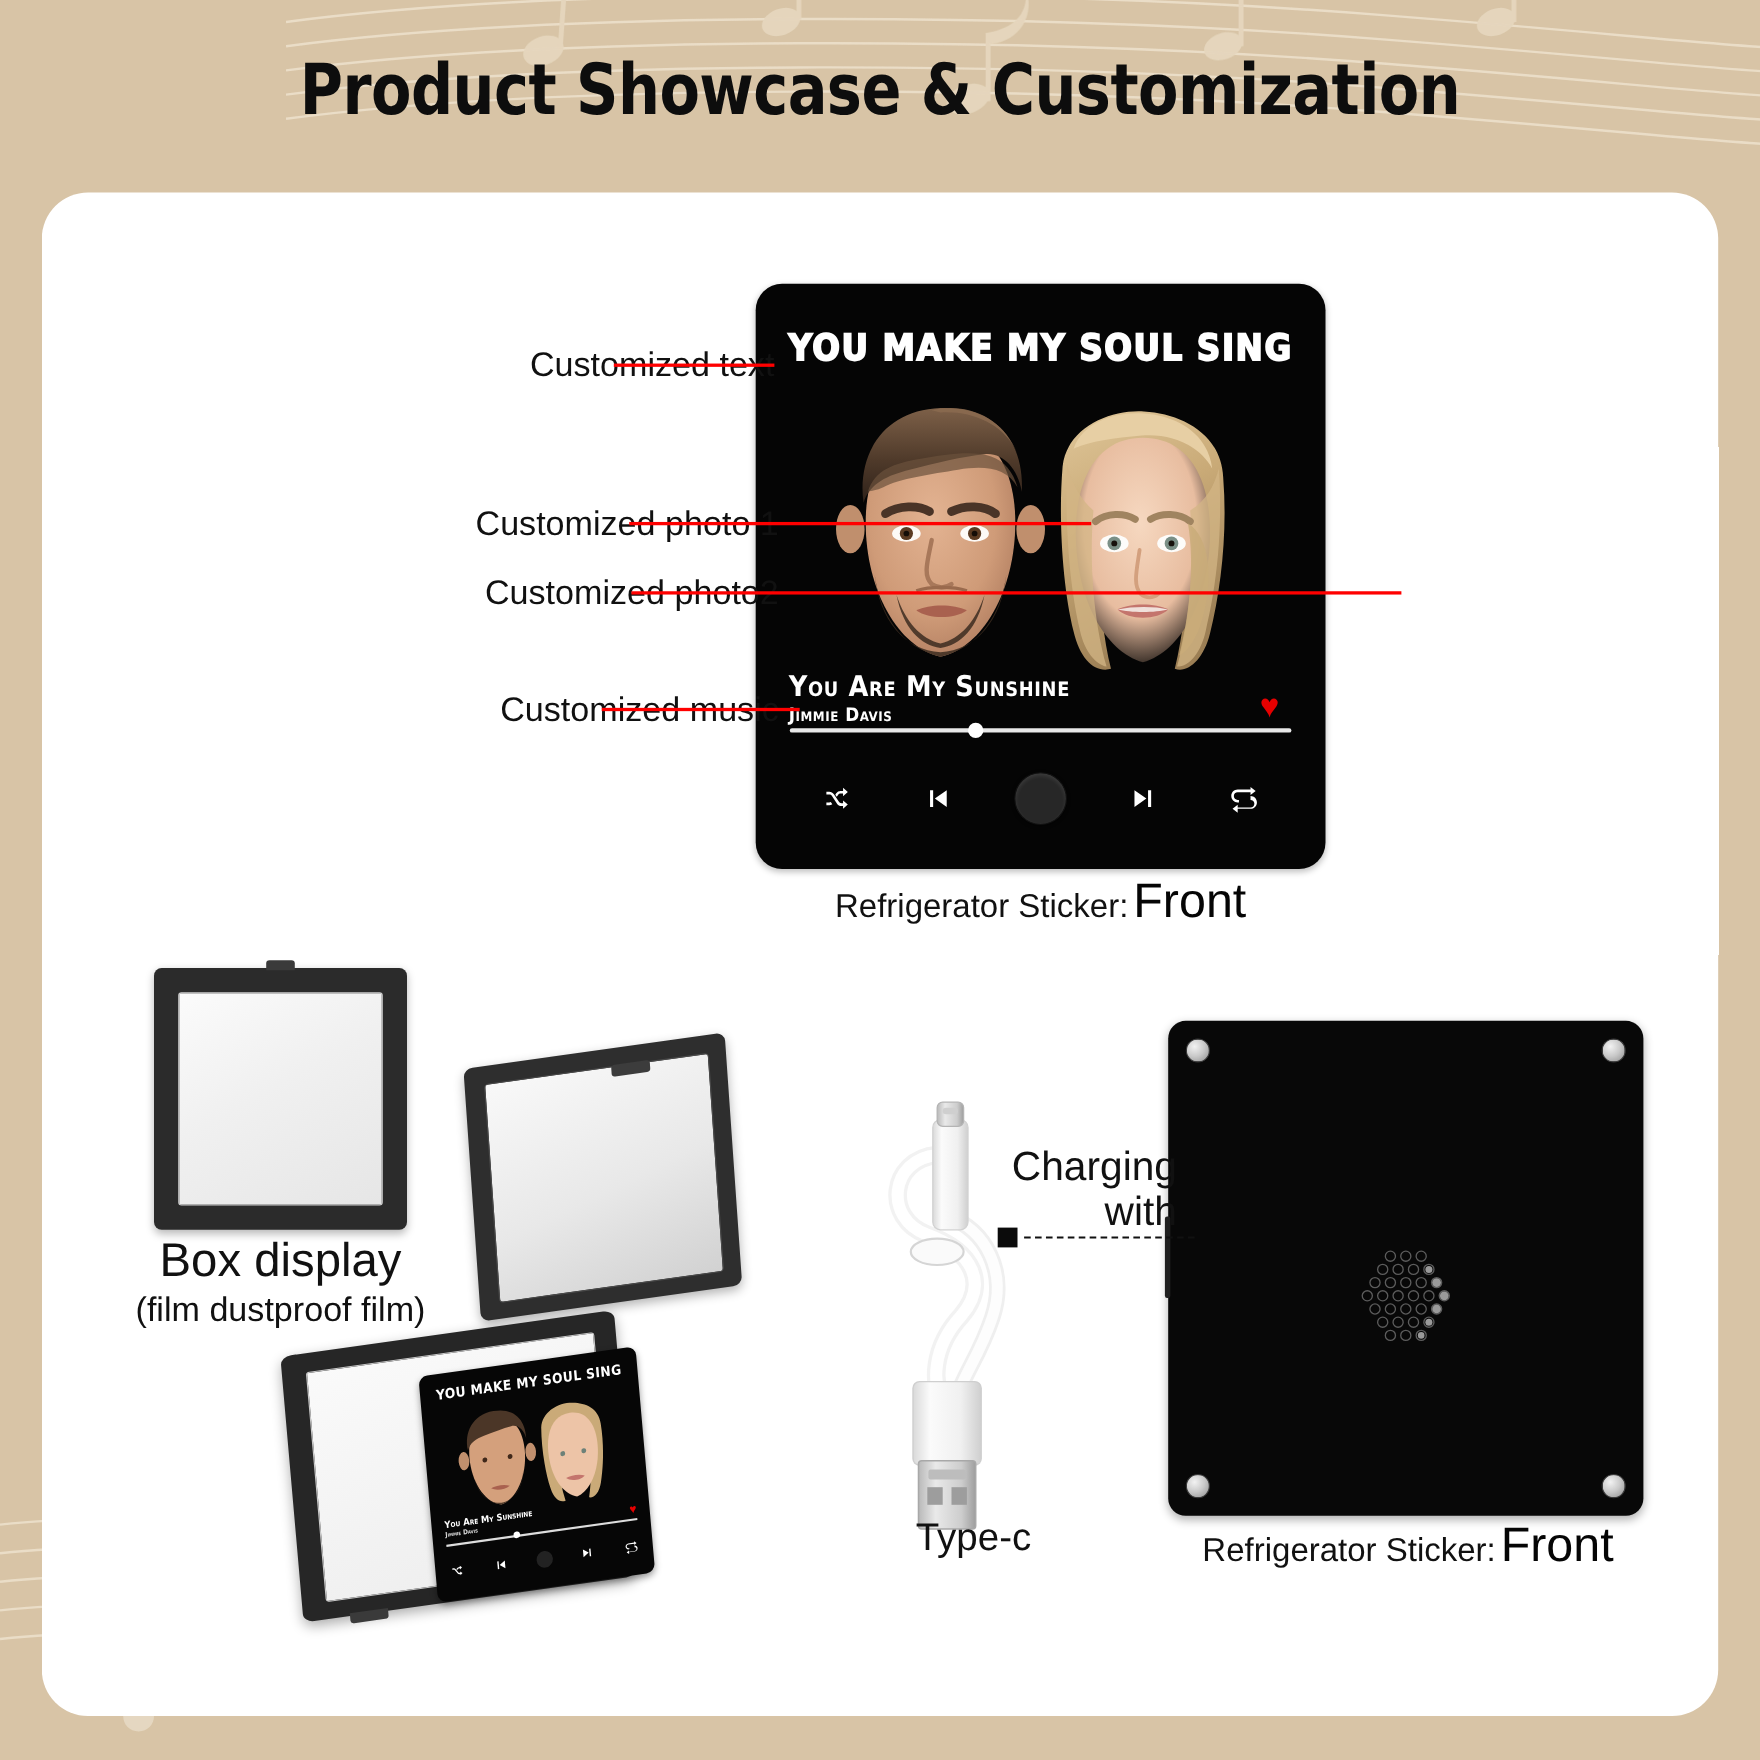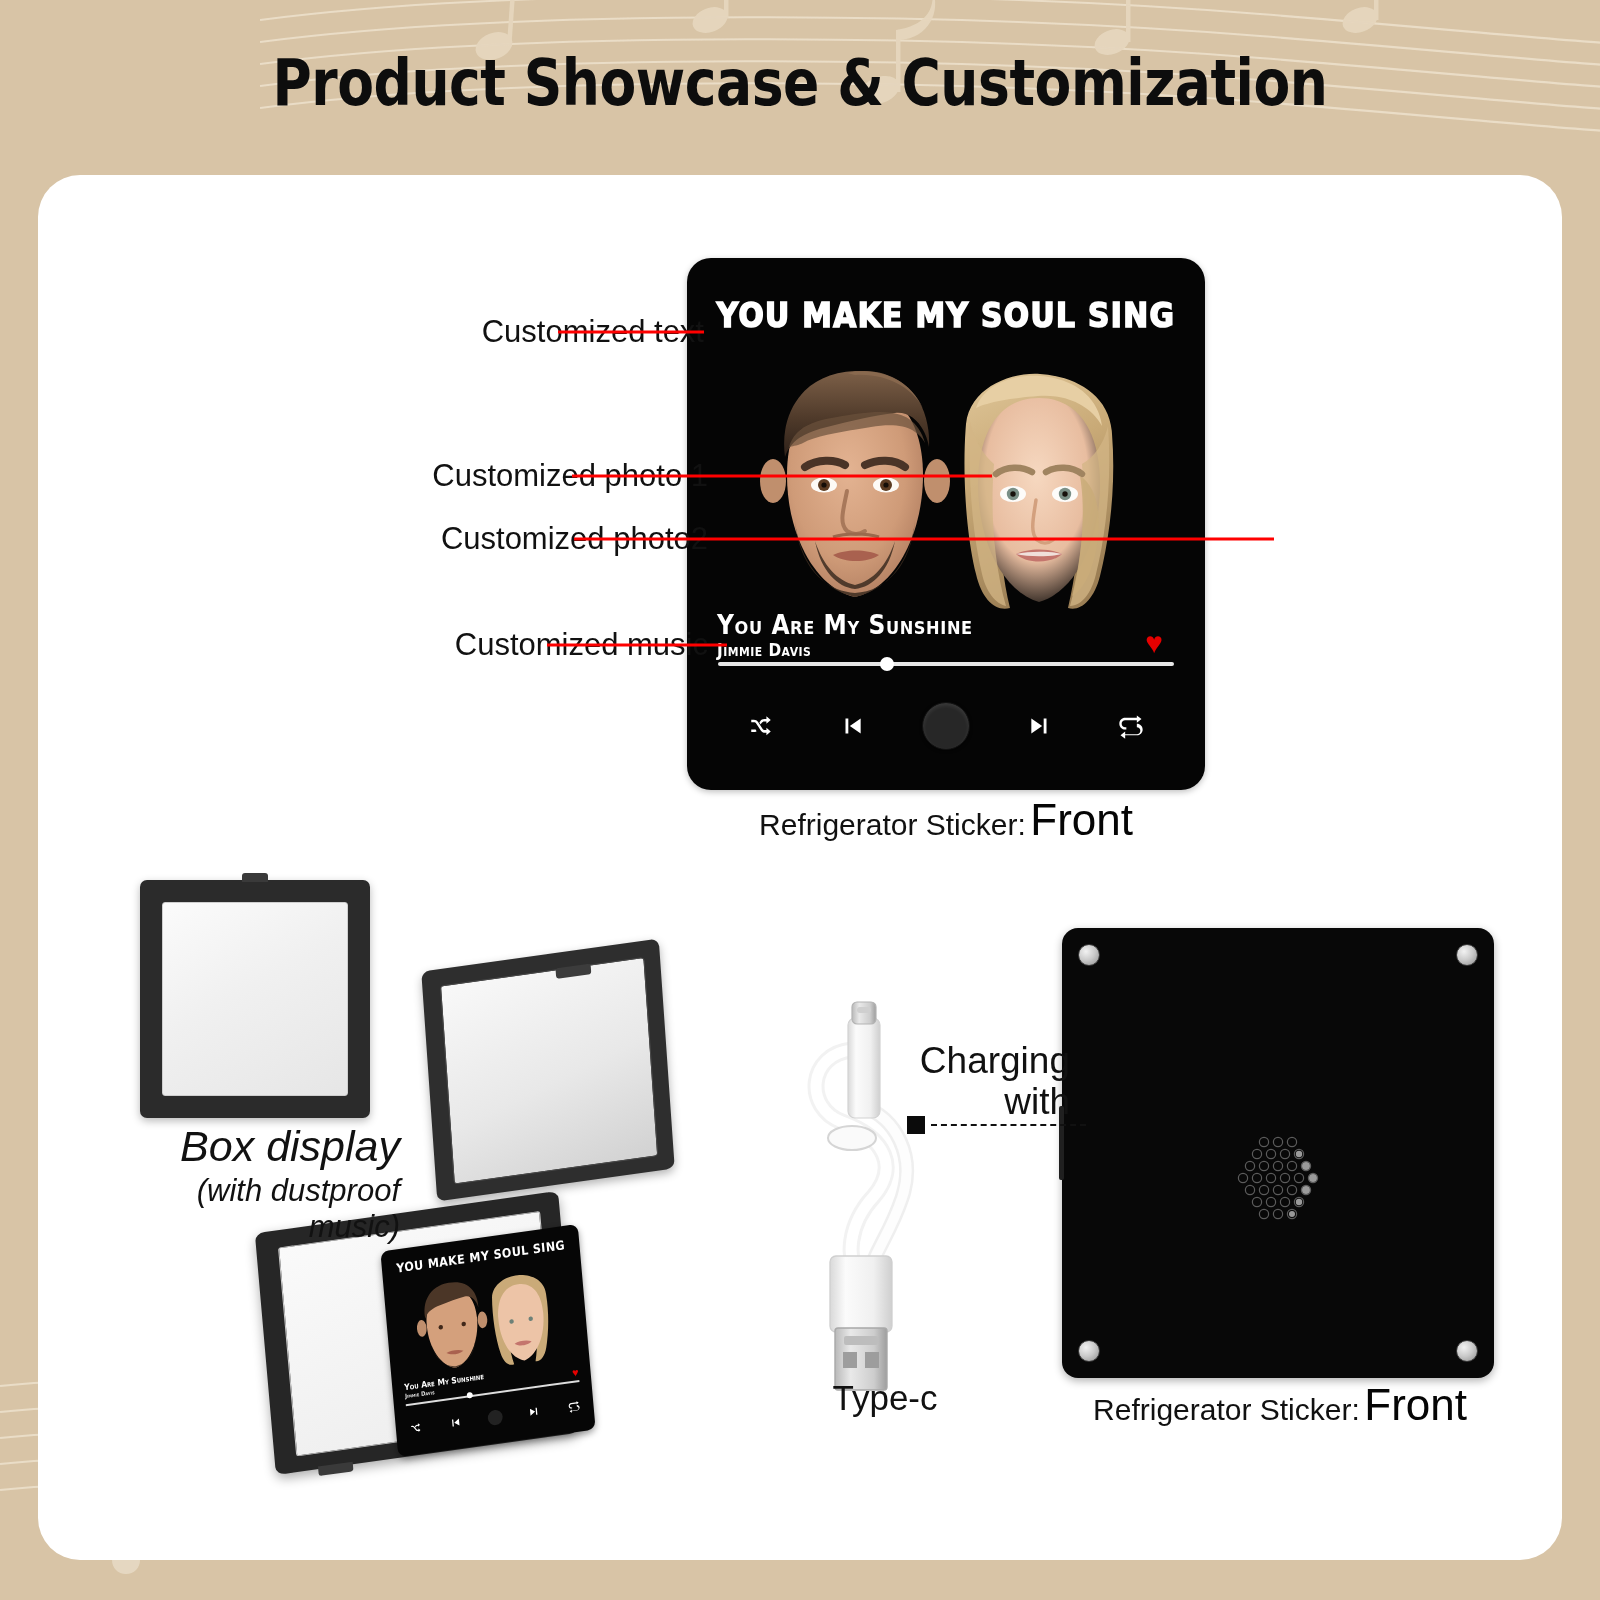--- a/index.html
+++ b/index.html
@@ -161,21 +161,21 @@
     background: linear-gradient(150deg,#fbfbfb 0%,#f0f0f0 45%,#e6e6e6 100%);
     border: 1px solid #cfcfcf;
     border-radius: 3px;
   }
   #box-closed-tab {
     position: absolute; left: 50%; top: -7px; margin-left: -13px;
     width: 26px; height: 9px; background: #3a3a3a; border-radius: 3px 3px 0 0;
   }
   #caption-box {
     position: absolute; left: 110px; top: 1122px; width: 290px;
-    text-align: right; z-index: 5; font-style: italic;
+    text-align: center; z-index: 5;
   }
   #caption-box .line1 { font-size: 43px; color: #111; }
   #caption-box .line2 { font-size: 31px; color: #111; margin-top: 2px; }
 
   
   #box-open { position: absolute; left: 255px; top: 940px; width: 420px; height: 560px; z-index: 4; }
 
   #lid {
     position: absolute; left: 178px; top: 10px;
     width: 230px; height: 240px;
@@ -492,21 +492,21 @@
   <span class="cap-big">Front</span>
 </div>
 
 <div id="box-closed">
   <span id="box-closed-tab"></span>
   <div id="box-closed-inner"></div>
 </div>
 
 <div id="caption-box">
   <div class="line1">Box display</div>
-  <div class="line2">(with dustproof music)</div>
+  <div class="line2">(film dustproof film)</div>
 </div>
 
 <div id="box-open">
   <div id="lid">
     <div id="lid-film"></div>
     <div id="lid-tab"></div>
   </div>
   <div id="base">
     <div id="base-film"></div>
     <div id="base-tab"></div>

